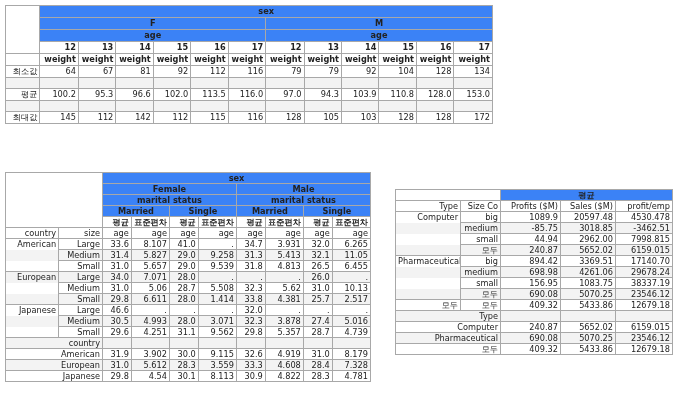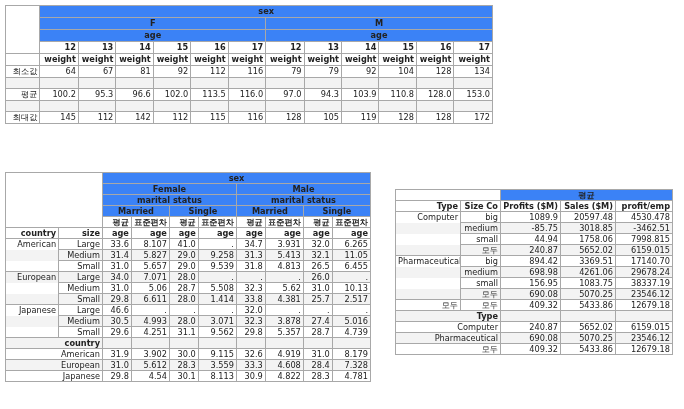--- a/index.html
+++ b/index.html
@@ -7,21 +7,21 @@
          font-family:"DejaVu Sans", "Liberation Sans", sans-serif; font-size:8.2px; color:#222; }
   table { border-collapse:collapse; position:absolute; table-layout:fixed; background:#fff; }
   td, th { border:1px solid #a8a8a8; padding:0 2px; height:11px; line-height:11px; white-space:nowrap; overflow:hidden; }
   th { font-weight:bold; text-align:center; background:#3b82f6; }
   .num { text-align:right; }
   .lbl { text-align:right; }
   .hdr-r { text-align:right; font-weight:bold; }
   .stripe td { background:#f3f3f3; }
   .nob-t { border-top:none; }
   .nob-b { border-bottom:none; }
-  .sechead td { font-weight:bold;margin-top:48px; }
+  .sechead td { font-weight:normal;margin-top:48px; }
   
   #t1 { left:5px; top:5px; width:488px; }
   #t1 td, #t1 th { height:11px; }
   #t1 .gap td { height:10px; }
   
   #t2 { left:5px; top:172px; width:366px; }
   #t2 td, #t2 th { height:10px; line-height:10px; }
   
   #t3 { left:395px; top:189px; width:277px; }
   #t3 td, #t3 th { height:10px; line-height:10px; }
@@ -150,21 +150,21 @@
   <tr>
     <td class="lbl">최대값</td>
     <td class="num">145</td>
     <td class="num">112</td>
     <td class="num">142</td>
     <td class="num">112</td>
     <td class="num">115</td>
     <td class="num">116</td>
     <td class="num">128</td>
     <td class="num">105</td>
-    <td class="num">119</td>
+    <td class="num">103</td>
     <td class="num">128</td>
     <td class="num">128</td>
     <td class="num">172</td>
   </tr>
 </tbody>
   </table>
 
 <table id="t2">
   <colgroup>
     <col style="width:46px">
@@ -407,21 +407,21 @@
     <td class="lbl nob-t nob-b"></td>
     <td class="lbl">medium</td>
     <td class="num">-85.75</td>
     <td class="num">3018.85</td>
     <td class="num">-3462.51</td>
   </tr>
   <tr>
     <td class="lbl nob-t nob-b"></td>
     <td class="lbl">small</td>
     <td class="num">44.94</td>
-    <td class="num">1758.06</td>
+    <td class="num">2962.00</td>
     <td class="num">7998.815</td>
   </tr>
   <tr class="stripe">
     <td class="lbl nob-t"></td>
     <td class="lbl">모두</td>
     <td class="num">240.87</td>
     <td class="num">5652.02</td>
     <td class="num">6159.015</td>
   </tr>
   <tr>

